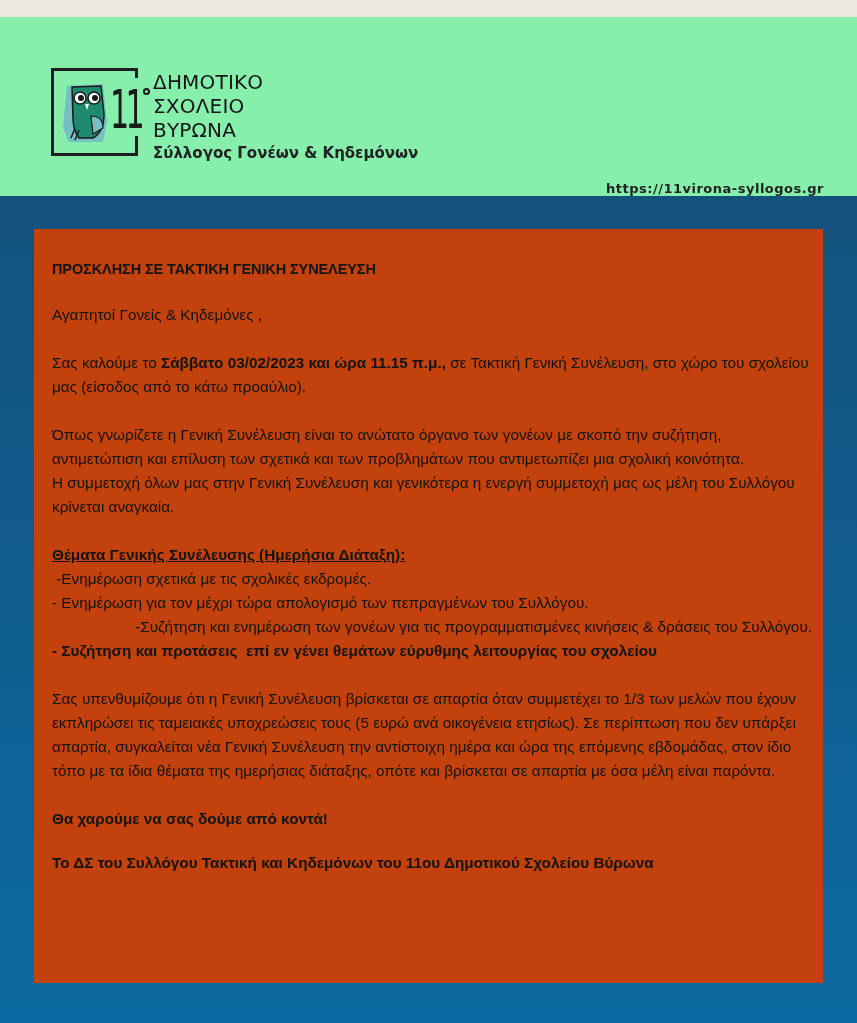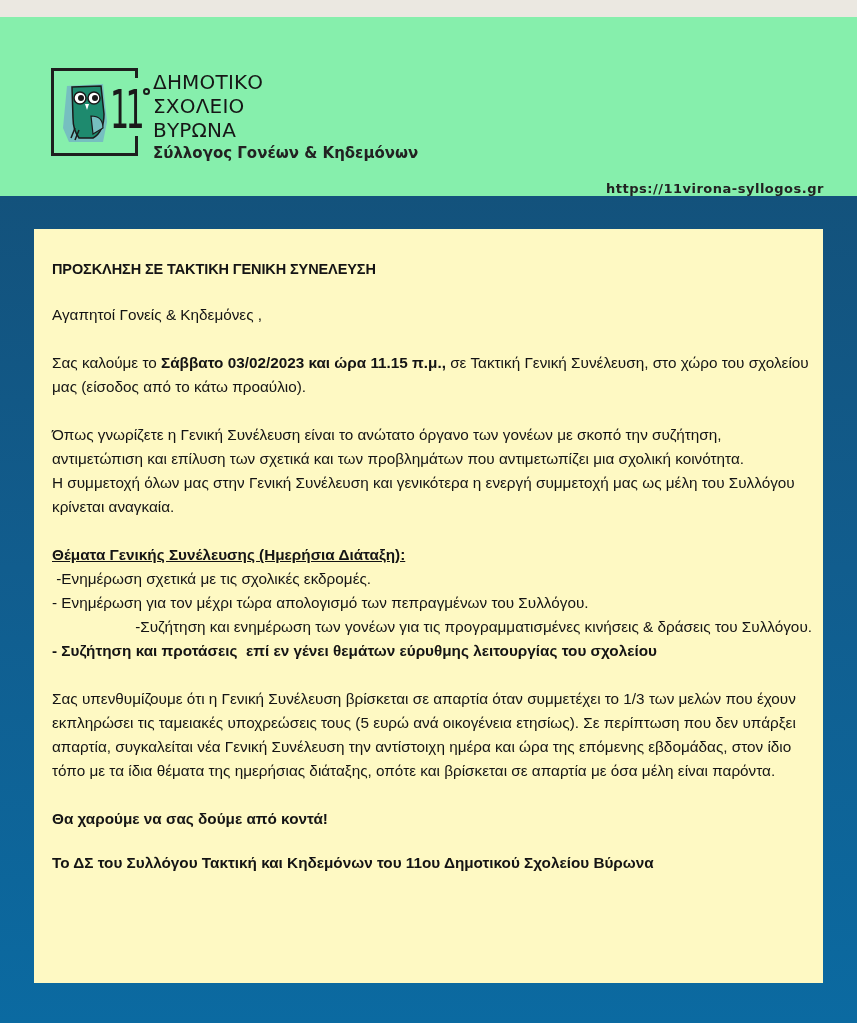--- a/index.html
+++ b/index.html
@@ -36,21 +36,21 @@
     font-size: 15px; font-weight: bold; color: #222; white-space: nowrap;
   }
   .info-bar { position: absolute; left: 54px; top: 164px; font-family: "Liberation Sans", sans-serif; font-size: 14px; font-weight: bold; color: #1c1c1c; white-space: nowrap; }
   .url { position: absolute; left: 606px; top: 164px; font-family: "DejaVu Sans", sans-serif; font-size: 13px; font-weight: 600; color: #222; letter-spacing: 0.5px; white-space: nowrap; }
   .blue-band {
     position: absolute; left: 0; top: 196px; width: 857px; height: 827px;
     background: linear-gradient(180deg, #13527c 0%, #115d8e 45%, #0b6aa1 100%);
   }
   .card {
     position: absolute; left: 34px; top: 229px; width: 789px; height: 754px;
-    background: #fef9c3;
+    background: #c2410c;
   }
   .content {
     position: absolute; left: 18px; top: 28px; width: 760px;
     font-family: "Liberation Sans", sans-serif; font-size: 15.3px; line-height: 24px; color: #141414;
   }
   .content p { margin: 0; }
   .title { font-weight: bold; font-size: 14.5px; letter-spacing: -0.1px; }
   .gap-1 { height: 22px; }
   .gap-2 { height: 24px; }
   .bold { font-weight: bold; text-align: right; }

